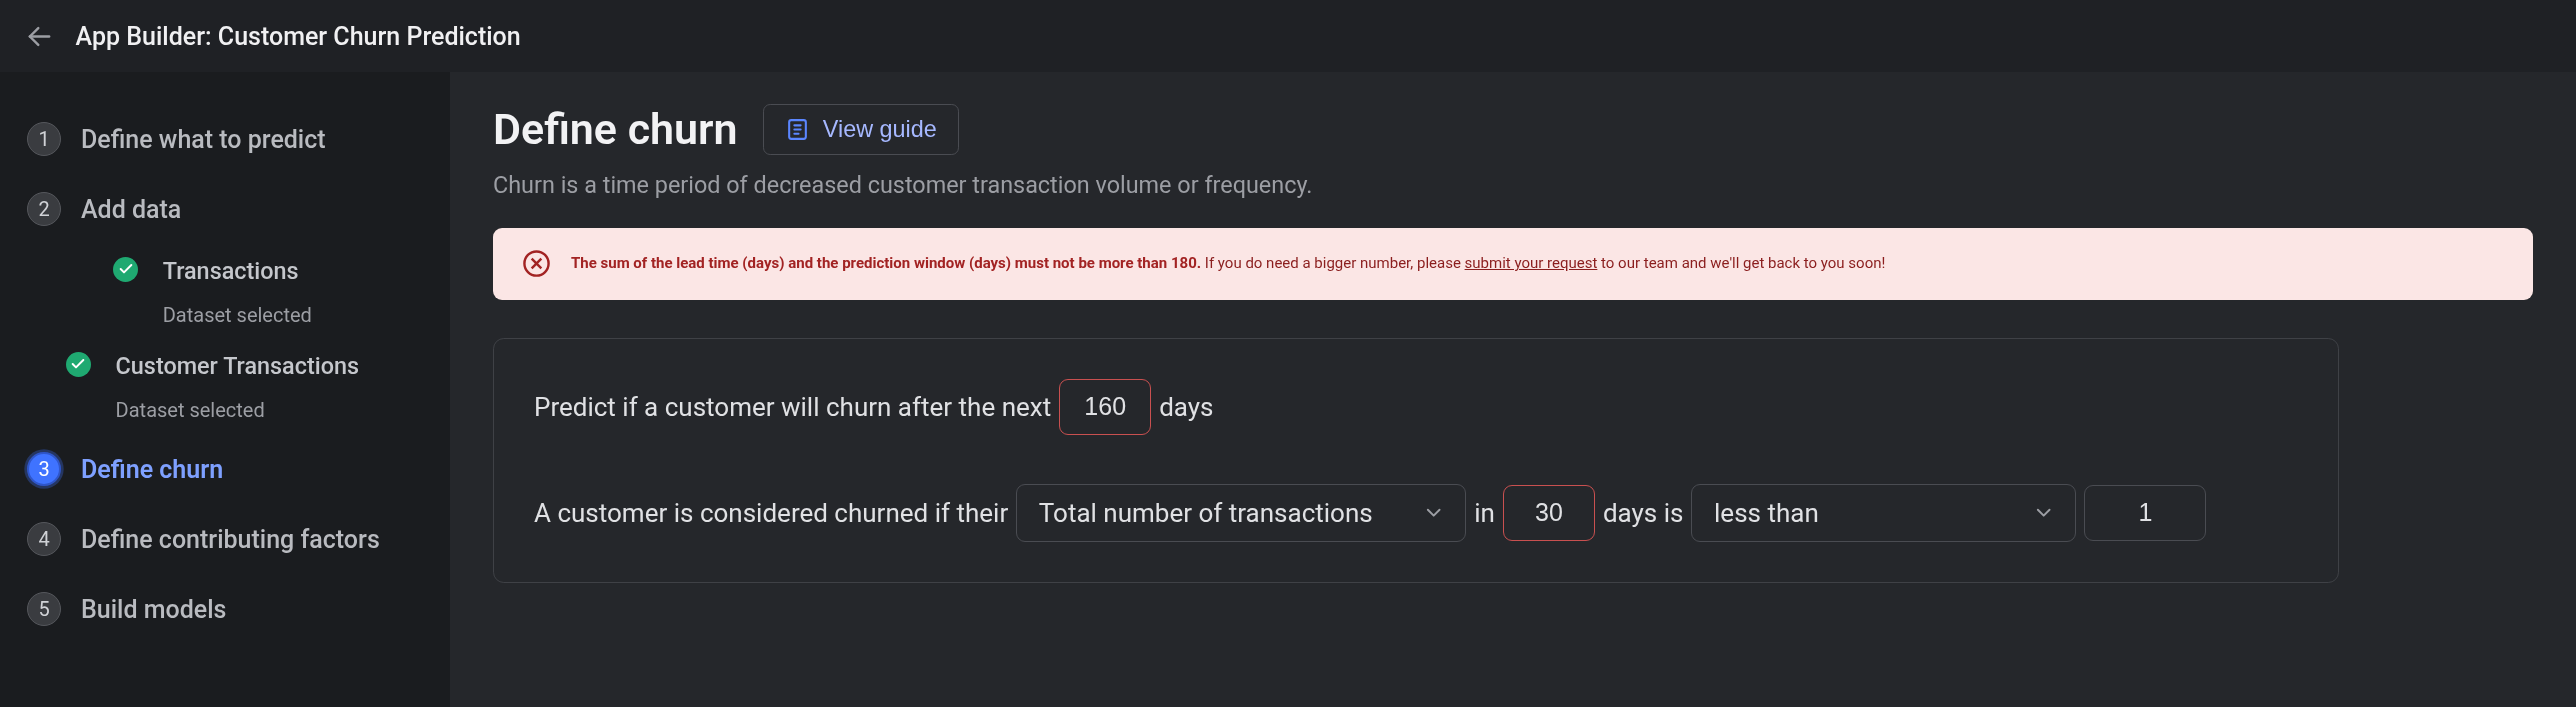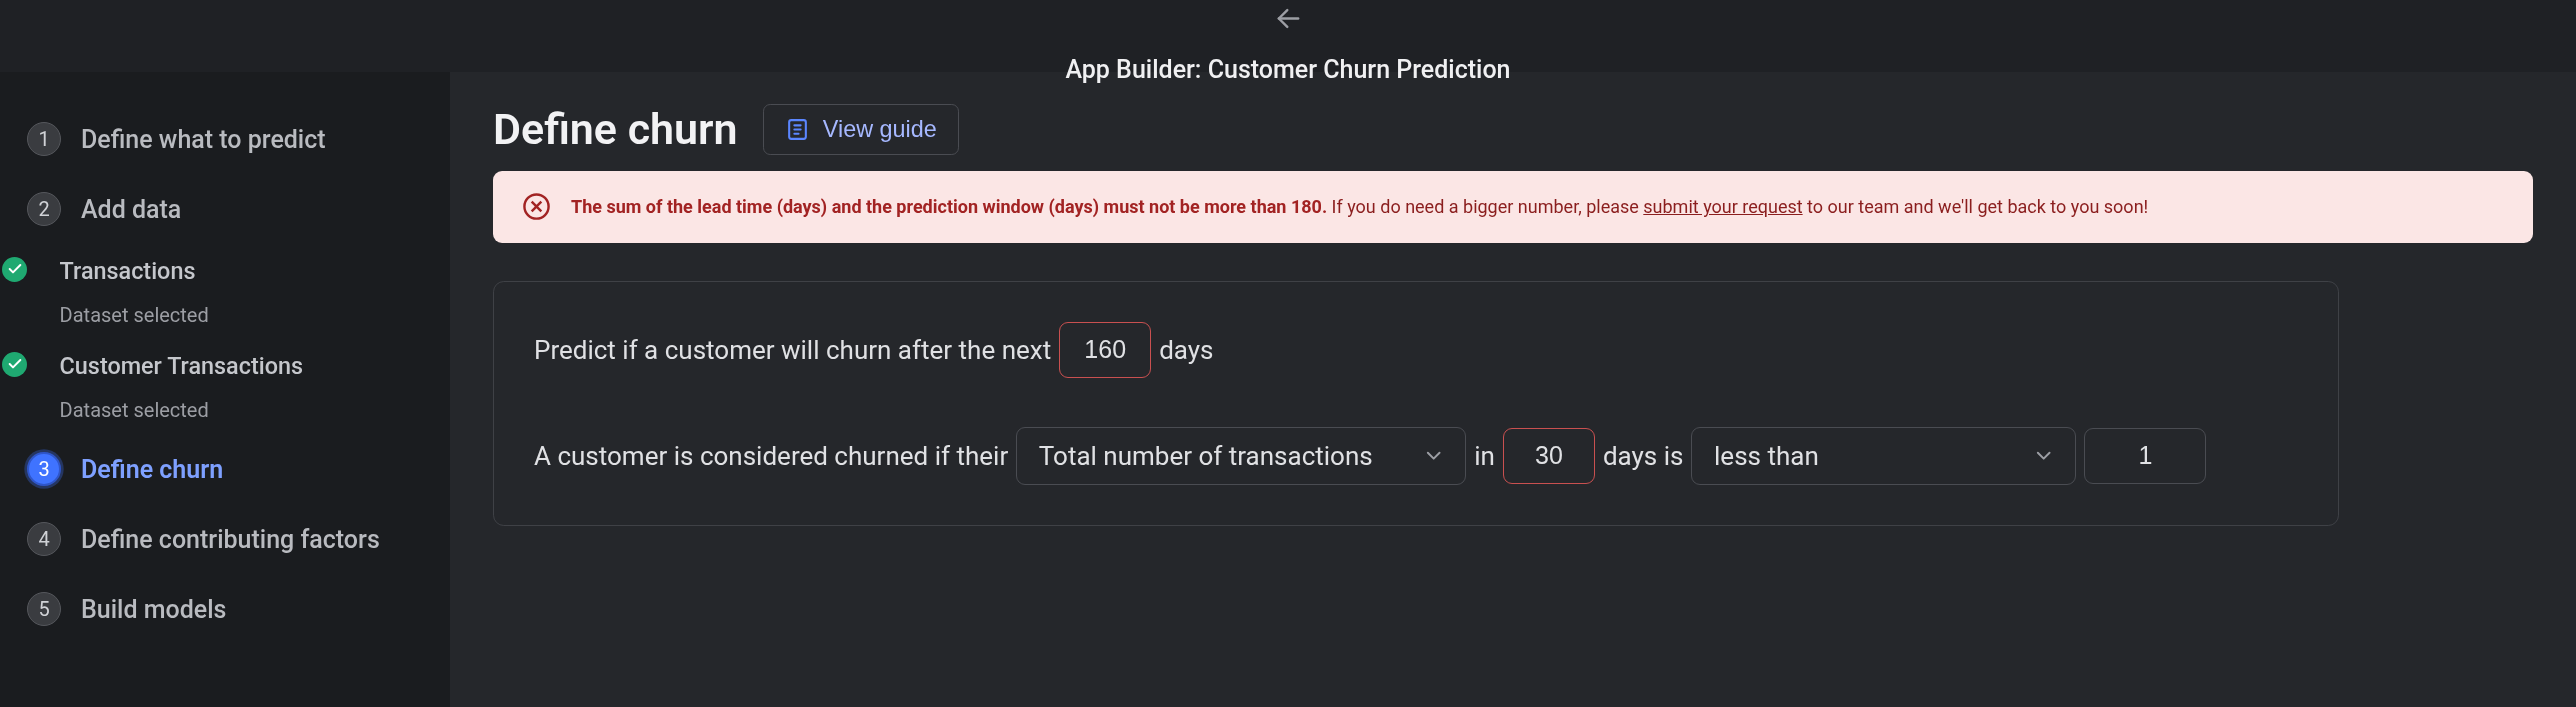--- a/index.html
+++ b/index.html
@@ -30,23 +30,22 @@
     width: 2576px;
     height: 708px;
     overflow: hidden;
   }
 
   .topbar {
     height: 72px;
     background: var(--bg-top);
     display: flex;
     align-items: center;
-    padding: 4px 25px;
+    padding: 14px 25px;
     gap: 21.6px;
-    flex-direction: column;
   }
   .topbar .back svg { display: block; }
   .topbar .title {
     font-size: 25px;
     font-weight: 500;
     color: #f0f0f2;
   }
 
   .body {
     display: flex;
@@ -59,21 +58,21 @@
     padding: 32px 0;
     flex-shrink: 0;
   }
 
   .step {
     display: flex;
     align-items: center;
     gap: 20px;
     padding: 18px 27px;
   }
-  .step.sub { padding-left: 33px; gap: 29px; padding-top: 12.6px; padding-bottom: 12.6px; align-items: flex-start; }
+  .step.sub { padding-left: 33px; gap: 21px; padding-top: 12.6px; padding-bottom: 12.6px; align-items: flex-start; justify-content: center; }
   .step .badge {
     width: 34px; height: 34px;
     border-radius: 50%;
     display: flex; align-items: center; justify-content: center;
     font-size: 20px;
     flex-shrink: 0;
   }
   .badge.number {
     background: #3a3c40;
     border: 1.8px solid #55575c;
@@ -151,21 +150,21 @@
   }
 
   .alert {
     background: var(--alert-bg);
     border-radius: 9px;
     padding: 21.6px 29px;
     display: flex;
     align-items: center;
     gap: 20px;
     color: var(--alert-red);
-    font-size: 18px;
+    font-size: 15px;
     margin-bottom: 38px;
   }
   .alert svg { flex-shrink: 0; }
   .alert .msg { line-height: 1.4; }
   .alert .bold { font-weight: 700; }
   .alert .normal { font-weight: 400; color: var(--alert-red-dark); }
   .alert a { color: var(--alert-red-dark); text-decoration: underline; cursor: pointer; }
 
   .panel {
     border: 1.4px solid var(--panel-border);
@@ -302,20 +301,21 @@
         <svg width="25" height="25" viewBox="0 0 24 24" fill="none" stroke-width="2" stroke-linecap="round" stroke-linejoin="round">
           <rect x="4" y="3" width="16" height="18" rx="2"></rect>
             <line x1="9" y1="8" x2="15" y2="8"></line>
             <line x1="9" y1="12" x2="15" y2="12"></line>
             <line x1="9" y1="16" x2="13" y2="16"></line>
         </svg>
         <span>View guide</span>
       </button>
     </div>
 
+    <div class="subtitle">Churn is a time period of decreased customer transaction volume or frequency.</div>
 
     <div class="alert">
       <svg width="29" height="29" viewBox="0 0 24 24" fill="none" stroke="#a22323" stroke-width="2">
         <circle cx="12" cy="12" r="10"></circle>
           <line x1="8" y1="8" x2="16" y2="16"></line>
           <line x1="16" y1="8" x2="8" y2="16"></line>
       </svg>
       <div class="msg">
         <span class="bold">The sum of the lead time (days) and the prediction window (days) must not be more than 180.</span><span class="normal"> If you do need a bigger number, please </span><a>submit your request</a><span class="normal"> to our team and we'll get back to you soon!</span>
       </div>

